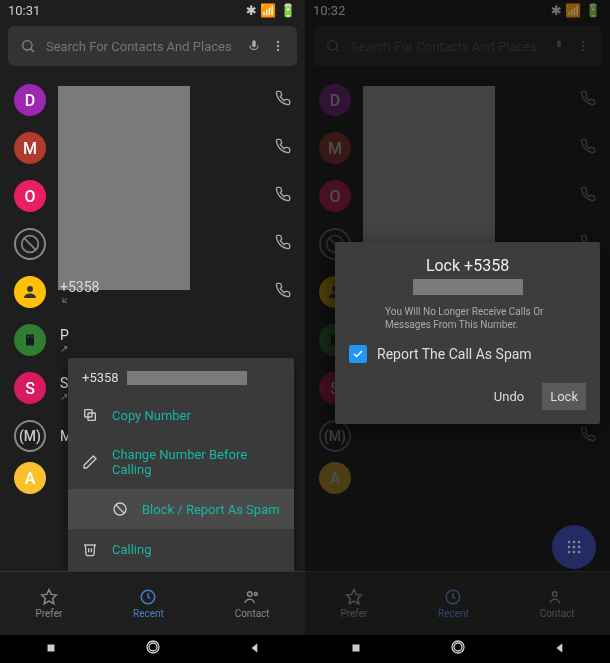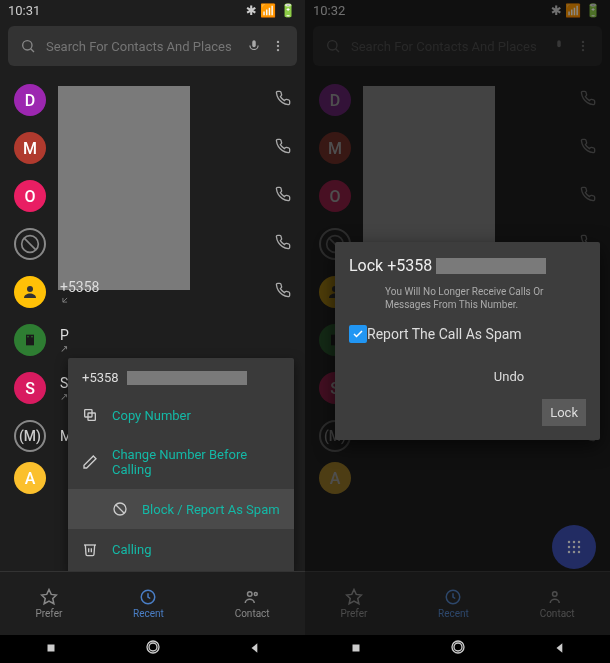--- a/index.html
+++ b/index.html
@@ -31,27 +31,27 @@
   .bottom-nav { position: absolute; bottom: 28px; left: 0; right: 0; height: 64px; display: flex; justify-content: space-around; align-items: center; background: #1e1e1e; border-top: 1px solid #333; }
   .nav-item { display: flex; flex-direction: column; align-items: center; gap: 2px; font-size: 10px; color: #888; }
   .nav-item.active { color: #4a7ec5; }
   .sys-nav { position: absolute; bottom: 0; left: 0; right: 0; height: 28px; display: flex; justify-content: space-around; align-items: center; background: #000; }
   .context-menu { position: absolute; left: 68px; bottom: 90px; width: 226px; background: #3a3a3a; border-radius: 2px; box-shadow: 0 4px 12px rgba(0,0,0,0.5); padding: 12px 0 4px; }
   .menu-header { padding: 0 14px 10px; display: flex; align-items: center; gap: 8px; }
   .menu-header-text { font-size: 13px; color: #ddd; }
   .menu-item { display: flex; align-items: center; gap: 14px; padding: 12px 14px; font-size: 13px; color: #14b8a6; }
   .menu-item.hl { background: #4a4a4a; padding-left: 44px; }
   .dialog { position: absolute; left: 30px; top: 242px; right: 10px; background: #3d3d3d; border-radius: 2px; padding: 14px; box-shadow: 0 6px 20px rgba(0,0,0,0.6); }
-  .dialog-title { font-size: 16px; color: #eee; margin-bottom: 10px; display: flex; align-items: center; gap: 4px; }
+  .dialog-title { font-size: 16px; color: #eee; margin-bottom: 10px; display: flex; align-items: center; gap: 4px; flex-direction: column; }
   .dialog-sub { font-size: 10px; color: #aaa; margin-bottom: 14px; line-height: 1.3; margin-left: 36px; }
-  .dialog-row { display: flex; align-items: center; margin-bottom: 20px; }
+  .dialog-row { display: flex; align-items: center; gap: 10px; margin-bottom: 20px; }
   .checkbox { width: 18px; height: 18px; border: 2px solid #2196f3; border-radius: 2px; background: #2196f3; display: flex; align-items: center; justify-content: center; }
   .dialog-actions { display: flex; justify-content: flex-end; gap: 10px; }
   .dialog-btn { font-size: 13px; color: #ddd; padding: 6px 8px; }
-  .dialog-btn.lock { background: #5a5a5a; margin-top: 36px; }
+  .dialog-btn.lock { background: #5a5a5a; }
   .fab { position: absolute; right: 14px; bottom: 94px; width: 44px; height: 44px; border-radius: 50%; background: #3f51b5; display: flex; align-items: center; justify-content: center; }
   .dim-overlay { position: absolute; inset: 0; background: rgba(0,0,0,0.45); pointer-events: none; }
   .phone.right .search-bar, .phone.right .list, .phone.right .bottom-nav { opacity: 0.5; }
 </style>
 </head>
 <body>
 
 <div class="phone">
   <div class="status-bar">
     <span>10:31</span>

